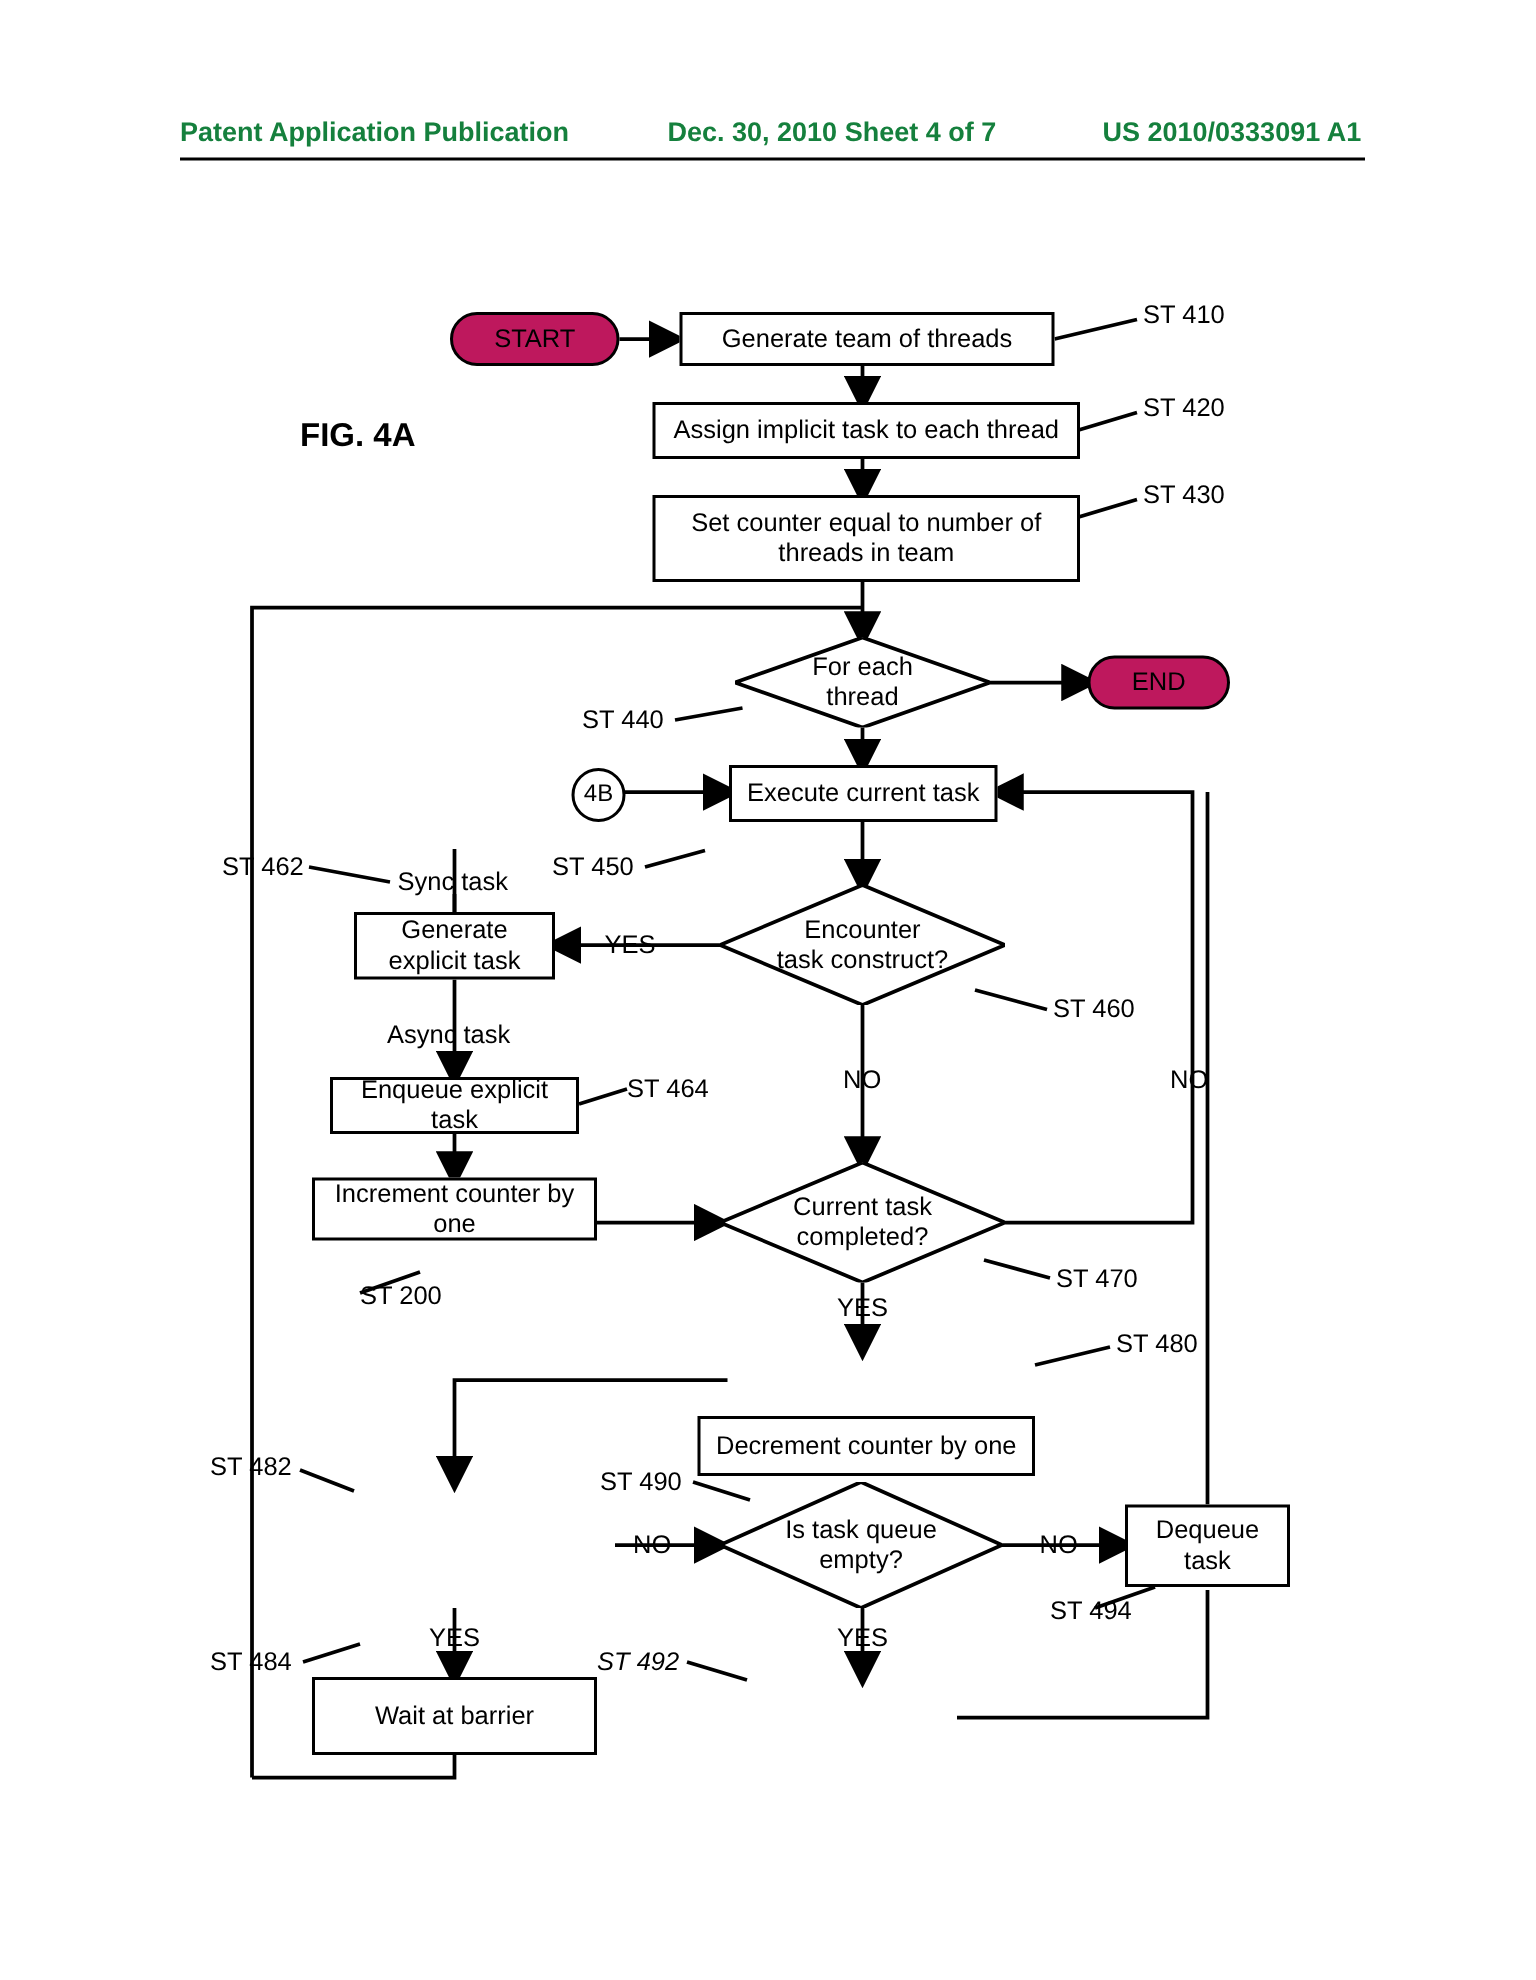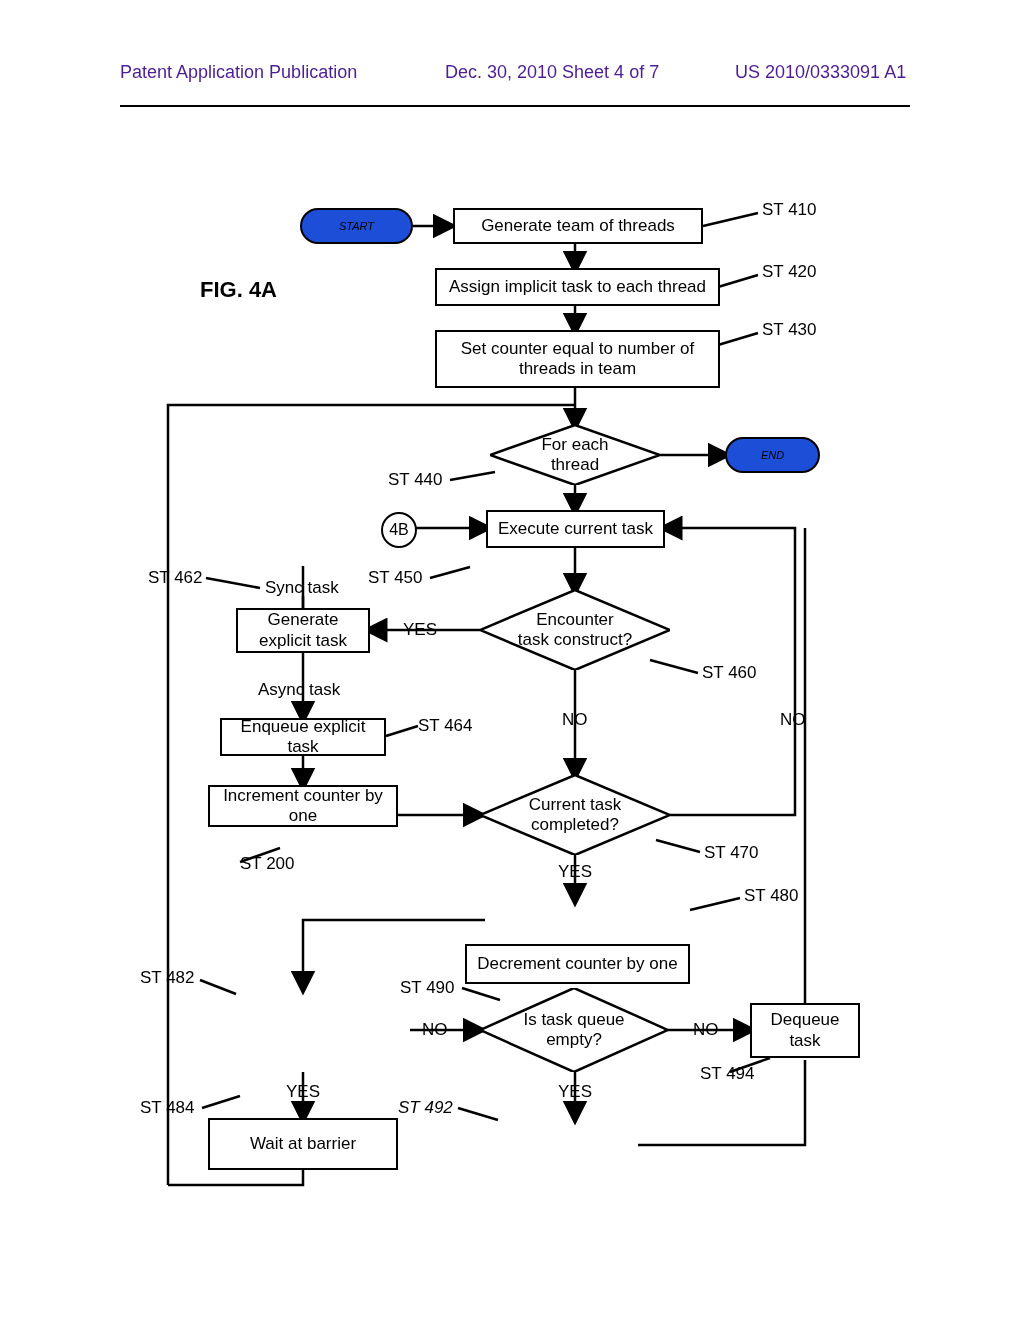--- a/index.html
+++ b/index.html
@@ -16,24 +16,24 @@
   }
   .hdrline {
     position: absolute;
     left: 120px;
     top: 105px;
     width: 790px;
     border-top: 2px solid #000;
   }
   .hdrtext {
     position: absolute;
-    top: 62px;
+    top: 78px;
     font-size: 18px;
-    font-weight: normal;
-    color: #4c1d95;
+    font-weight: bold;
+    color: #15803d;
   }
   .canvas {
     position: absolute;
     left: 0;
     top: 0;
     width: 1024px;
     height: 1320px;
   }
   .box {
     position: absolute;
@@ -45,27 +45,26 @@
     text-align: center;
     font-size: 17px;
     line-height: 1.2;
     padding: 2px 6px;
     box-sizing: border-box;
   }
   .term {
     position: absolute;
     border: 2.5px solid #000;
     border-radius: 22px;
-    background: #1d4ed8;
+    background: #be185d;
     display: flex;
     align-items: center;
     justify-content: center;
-    font-size: 11px;
+    font-size: 17px;
     box-sizing: border-box;
-    font-style: italic;
   }
   .diamond {
     position: absolute;
   }
   .diamond svg { position:absolute; left:0; top:0; }
   .diamond .dlabel {
     position:absolute; left:0; top:0; width:100%; height:100%;
     display:flex; align-items:center; justify-content:center;
     text-align:center; font-size:17px; line-height:1.15;
   }

